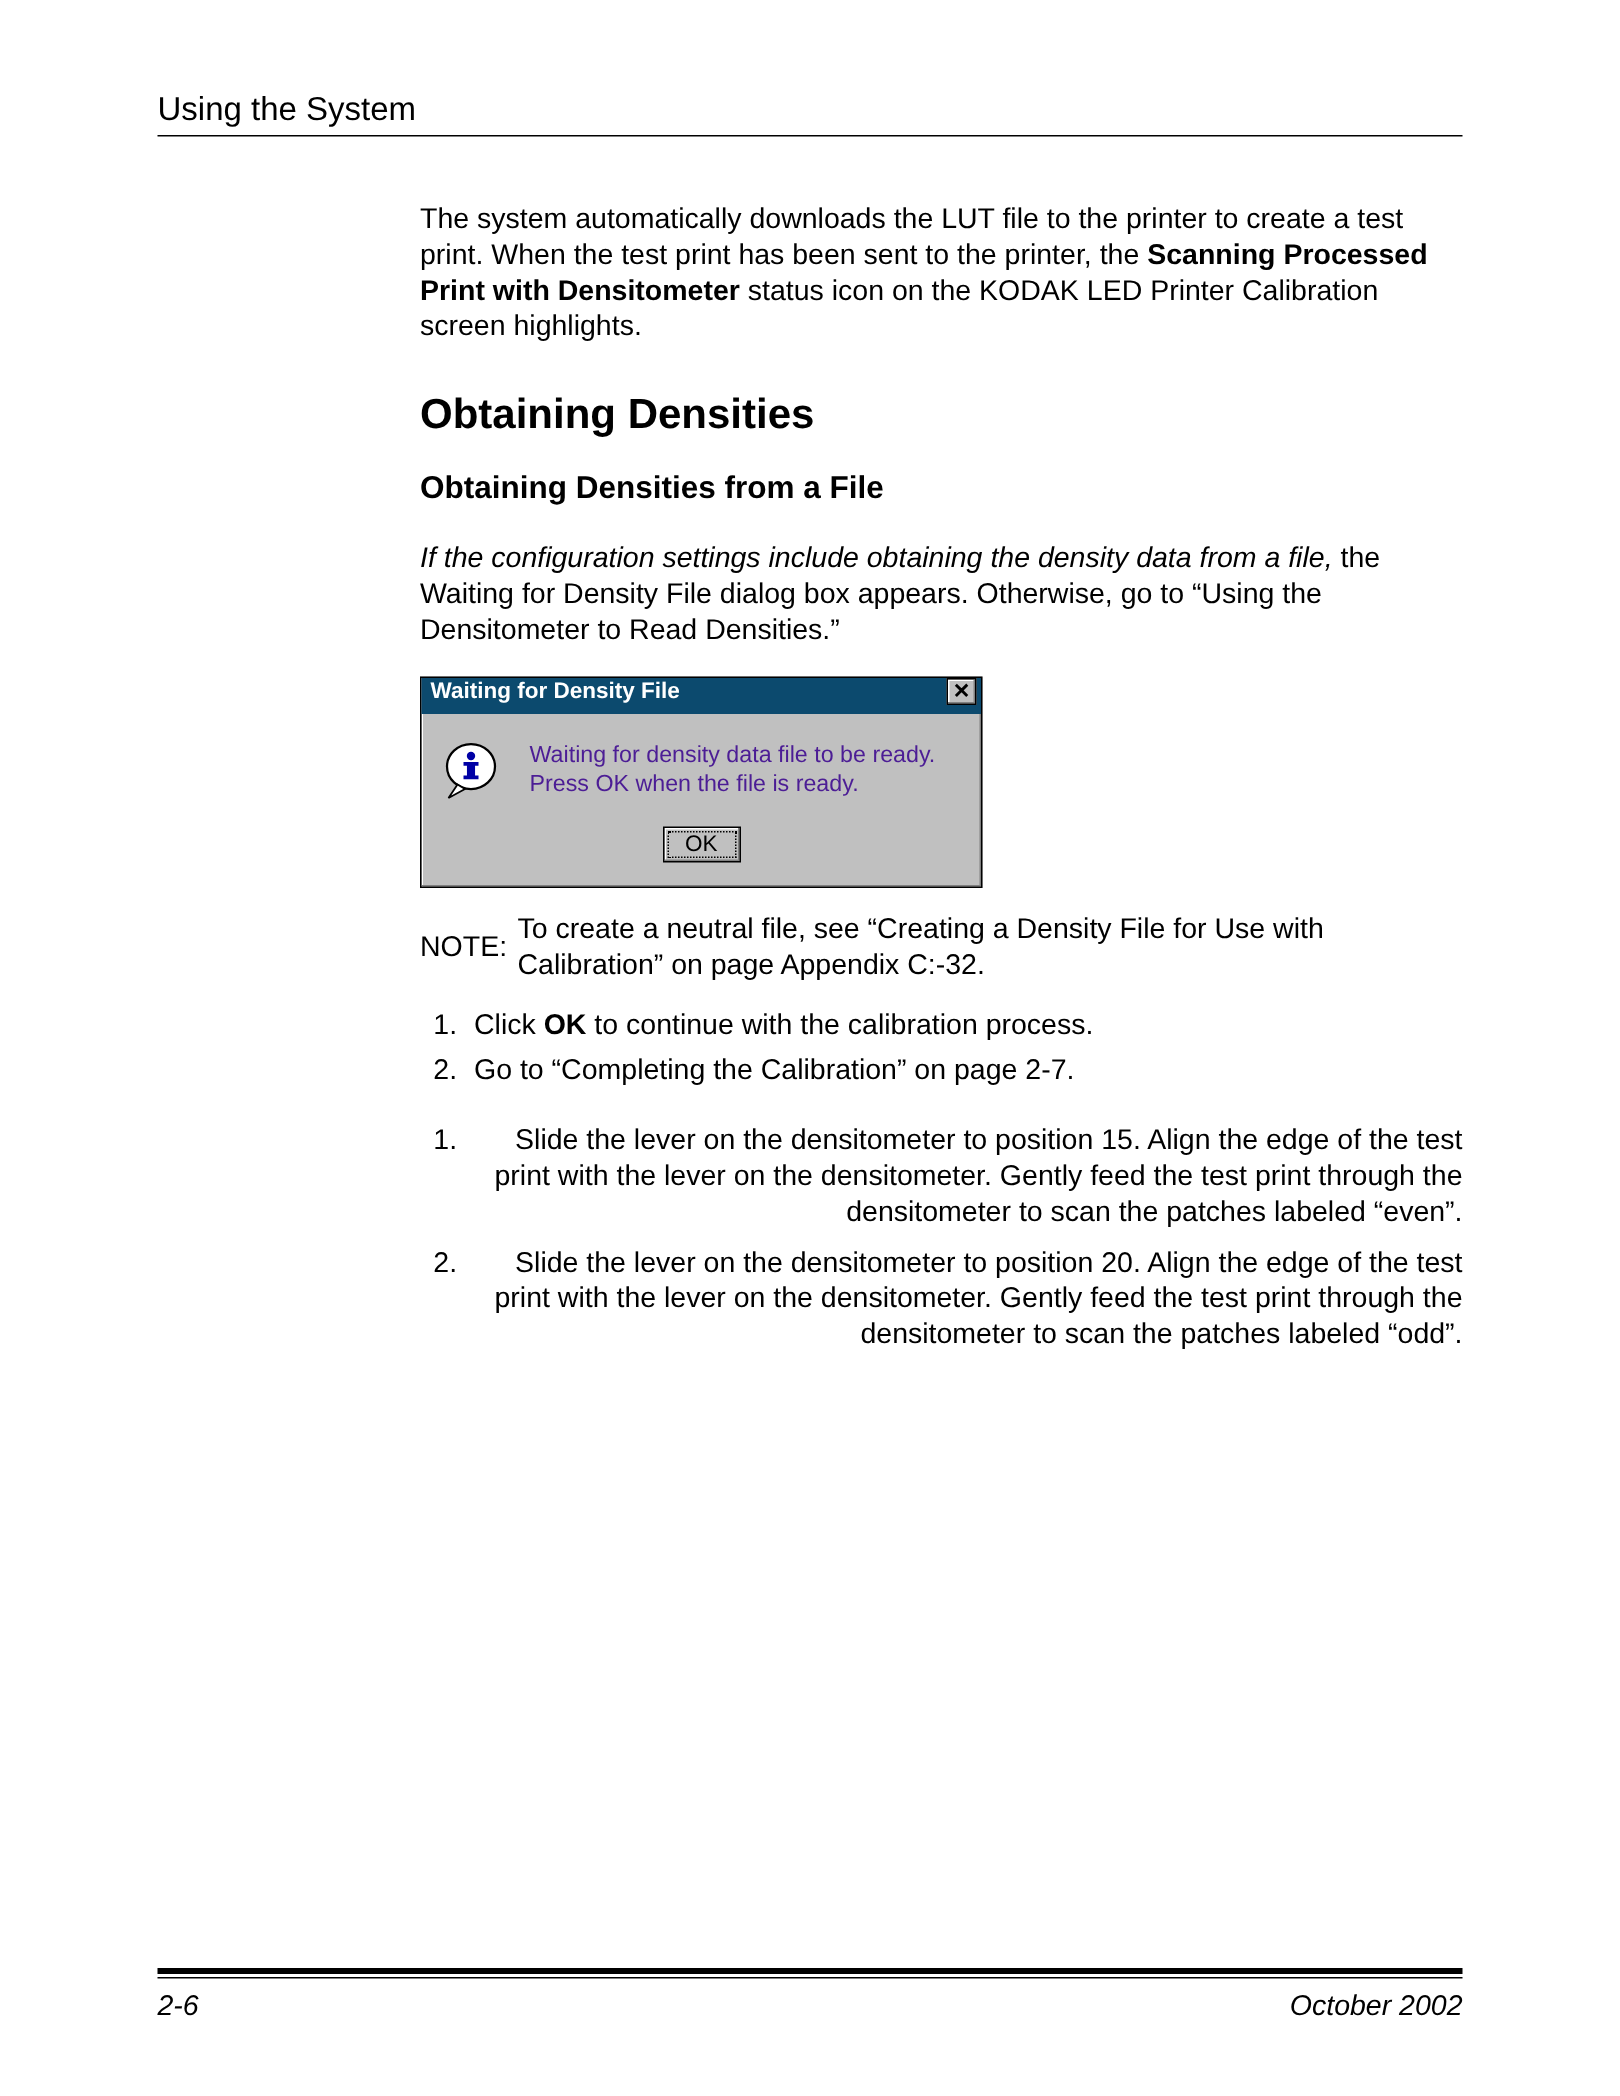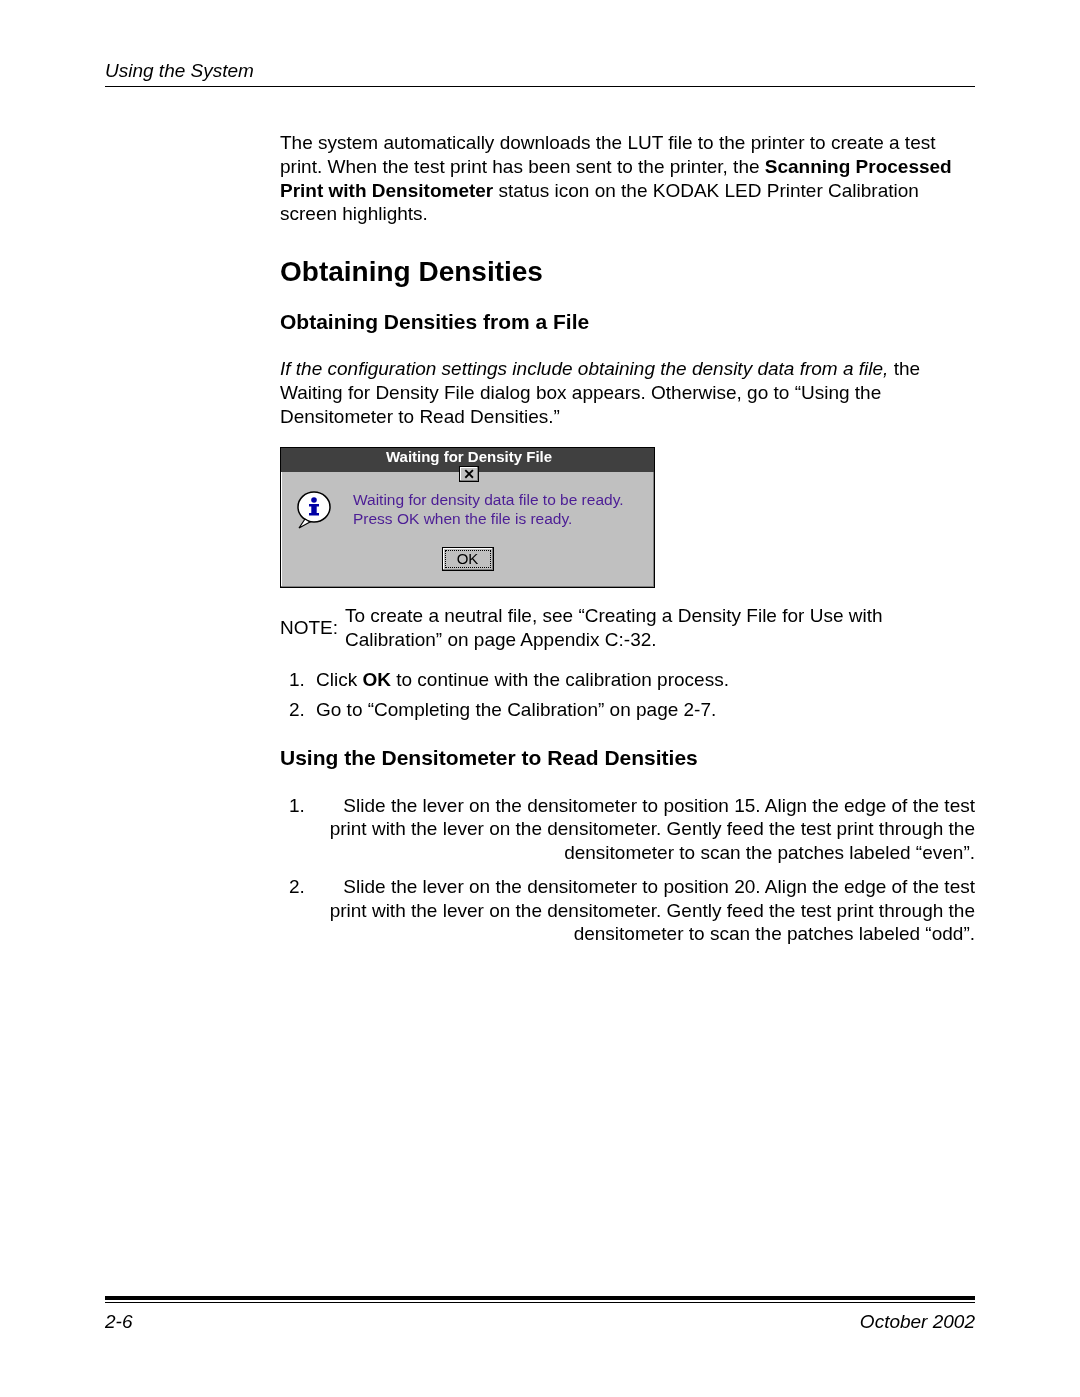--- a/index.html
+++ b/index.html
@@ -12,22 +12,21 @@
     color: #000;
     position: relative;
   }
   .page {
     position: absolute;
     left: 105px;
     top: 60px;
     width: 870px;
   }
   .header-title {
-    font-style: italic;
-    font-size: 19px;
+    font-size: 22px;
   }
   .hr-thin {
     border: none;
     border-top: 1.2px solid #000;
     margin: 4px 0 0 0;
   }
   .content {
     margin-left: 175px;
     margin-top: 44px;
     width: 695px;
@@ -51,30 +50,28 @@
   
   .dialog {
     width: 375px;
     background: #c0c0c0;
     border: 1px solid #000;
     box-shadow: inset -1px -1px 0 #808080, inset 1px 1px 0 #fff;
     margin: 10px 0 16px 0;
     font-family: "MS Sans Serif", Tahoma, Arial, sans-serif;
   }
   .titlebar {
-    background: #404040;
+    background: #0c4a6e;
     color: #fff;
     display: flex;
-    align-items: center;
     justify-content: space-between;
     height: 24px;
     padding: 0 3px 0 6px;
     font-weight: bold;
     font-size: 15px;
-    flex-direction: column;
   }
   .close-btn {
     width: 20px;
     height: 18px;
     background: #c0c0c0;
     border: 1px solid #000;
     box-shadow: inset -1px -1px 0 #808080, inset 1px 1px 0 #fff;
     color: #000;
     font-weight: bold;
     font-size: 14px;
@@ -145,21 +142,21 @@
     font-size: 21px;
     font-weight: bold;
     margin: 18px 0 22px 0;
   }
 
   
   .footer {
     position: absolute;
     left: 105px;
     width: 870px;
-    bottom: 64px;
+    bottom: 48px;
   }
   .hr-thick {
     border: none;
     border-top: 4px solid #000;
     margin: 0 0 2px 0;
   }
   .hr-thin2 {
     border: none;
     border-top: 1px solid #000;
     margin: 0 0 8px 0;
@@ -223,21 +220,20 @@
       <div class="note-body">To create a neutral file, see “Creating a Density File for Use with Calibration” on page Appendix C:-32.</div>
     </div>
 
     <ol class="steps">
       <li>
         <span>Click </span><span class="bold">OK</span><span> to continue with the calibration process.</span>
       </li>
       <li>Go to “Completing the Calibration” on page 2-7.</li>
     </ol>
 
-    <div class="h2b">Using the Densitometer to Read Densities</div>
 
 
     <ol class="steps2">
       <li>Slide the lever on the densitometer to position 15. Align the edge of the test print with the lever on the densitometer. Gently feed the test print through the densitometer to scan the patches labeled “even”.</li>
       <li>Slide the lever on the densitometer to position 20. Align the edge of the test print with the lever on the densitometer. Gently feed the test print through the densitometer to scan the patches labeled “odd”.</li>
     </ol>
 
   </div>
 </div>
 

